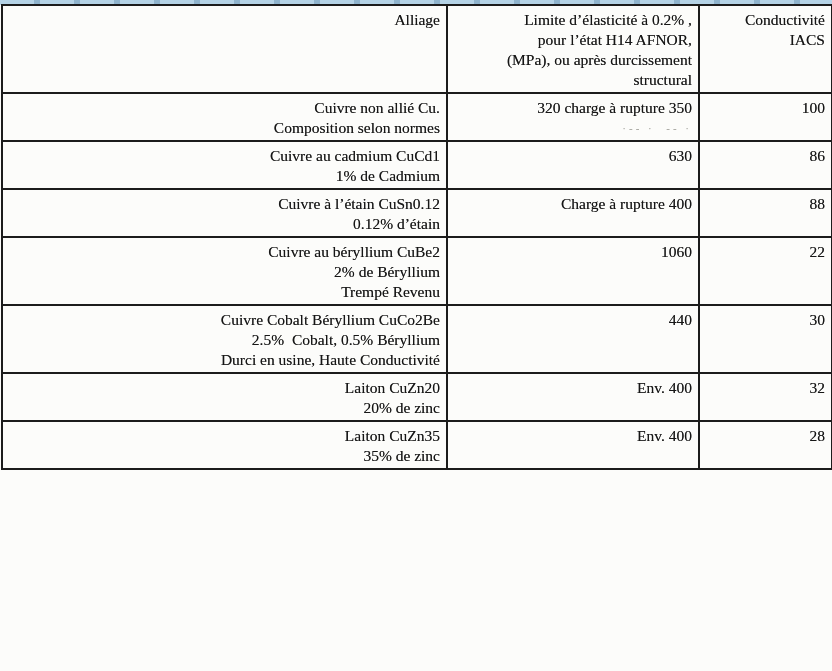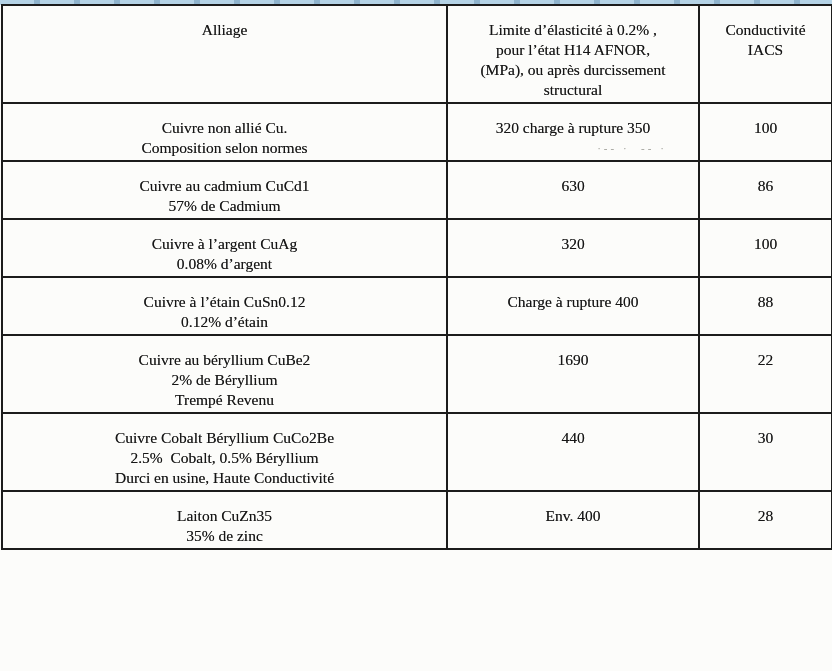--- a/index.html
+++ b/index.html
@@ -35,23 +35,23 @@
     border-collapse: collapse;
     table-layout: fixed;
     font-size: 15.5px;
     line-height: 20px;
   }
   table.alloys col.c-alliage  { width: 445px; }
   table.alloys col.c-limite   { width: 252px; }
   table.alloys col.c-conduct  { width: 133px; }
   table.alloys th, table.alloys td {
     border: 2px solid #1c1c1c;
-    padding: 14px 6px 2px 6px;
+    padding: 4px 6px 2px 6px;
     vertical-align: top;
-    text-align: center;
+    text-align: right;
     font-weight: normal;
     white-space: pre-wrap;
     overflow: hidden;
   }
   
   table.alloys th, table.alloys td {
     text-shadow: 0 0 0.4px rgba(0,0,0,0.55);
   }
   .artifact-dashes {
     display: block;
@@ -89,49 +89,49 @@
     </thead>
     <tbody>
       <tr>
         <td>Cuivre non allié Cu.
 Composition selon normes</td>
         <td><span>320 charge à rupture 350</span><span class="artifact-dashes">·-- ·  -- ·</span></td>
         <td>100</td>
       </tr>
       <tr>
         <td>Cuivre au cadmium CuCd1
-57% de Cadmium</td>
+1% de Cadmium</td>
         <td>630</td>
         <td>86</td>
-      </tr>
-      <tr>
-        <td>Cuivre à l’argent CuAg
-0.08% d’argent</td>
-        <td>320</td>
-        <td>100</td>
       </tr>
       <tr>
         <td>Cuivre à l’étain CuSn0.12
 0.12% d’étain</td>
         <td>Charge à rupture 400</td>
         <td>88</td>
       </tr>
       <tr>
         <td>Cuivre au béryllium CuBe2
 2% de Béryllium
 Trempé Revenu</td>
-        <td>1690</td>
+        <td>1060</td>
         <td>22</td>
       </tr>
       <tr>
         <td>Cuivre Cobalt Béryllium CuCo2Be
 2.5%  Cobalt, 0.5% Béryllium
 Durci en usine, Haute Conductivité</td>
         <td>440</td>
         <td>30</td>
+      </tr>
+      <tr>
+        <td>Laiton CuZn20
+20% de zinc</td>
+        <td>Env. 400</td>
+        <td>32</td>
       </tr>
       <tr>
         <td>Laiton CuZn35
 35% de zinc</td>
         <td>Env. 400</td>
         <td>28</td>
       </tr>
     </tbody>
   </table>
 </div>

